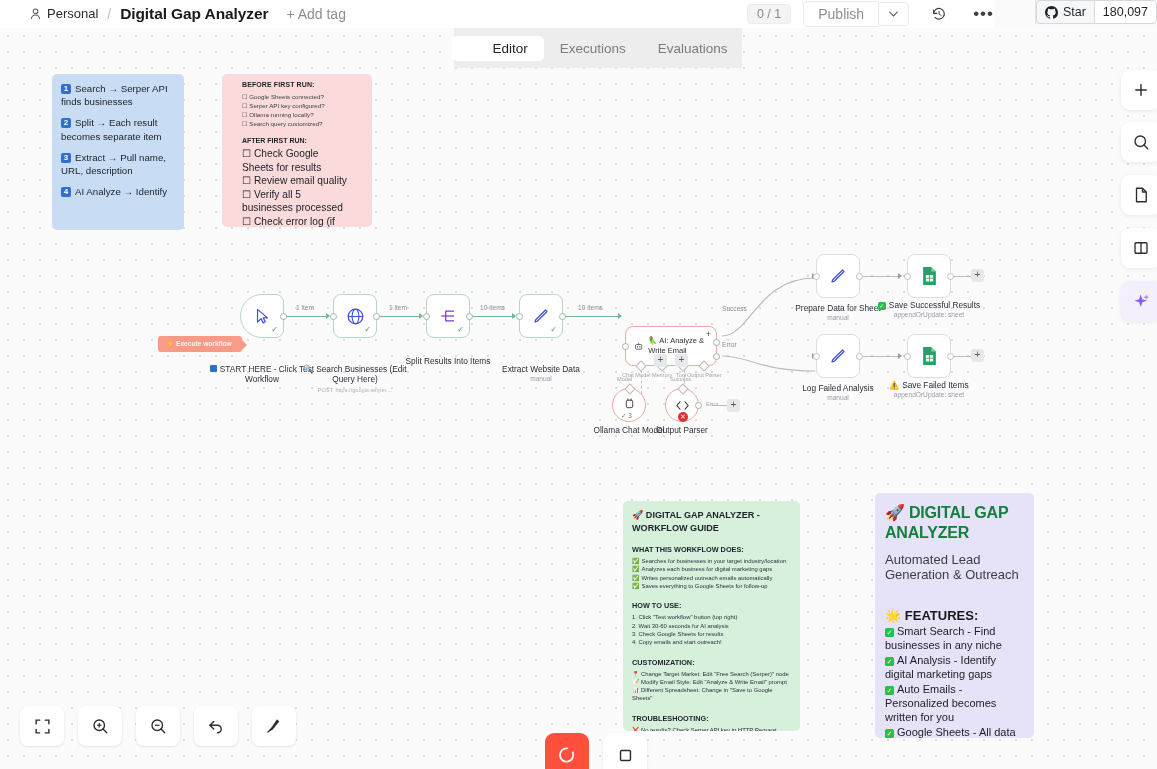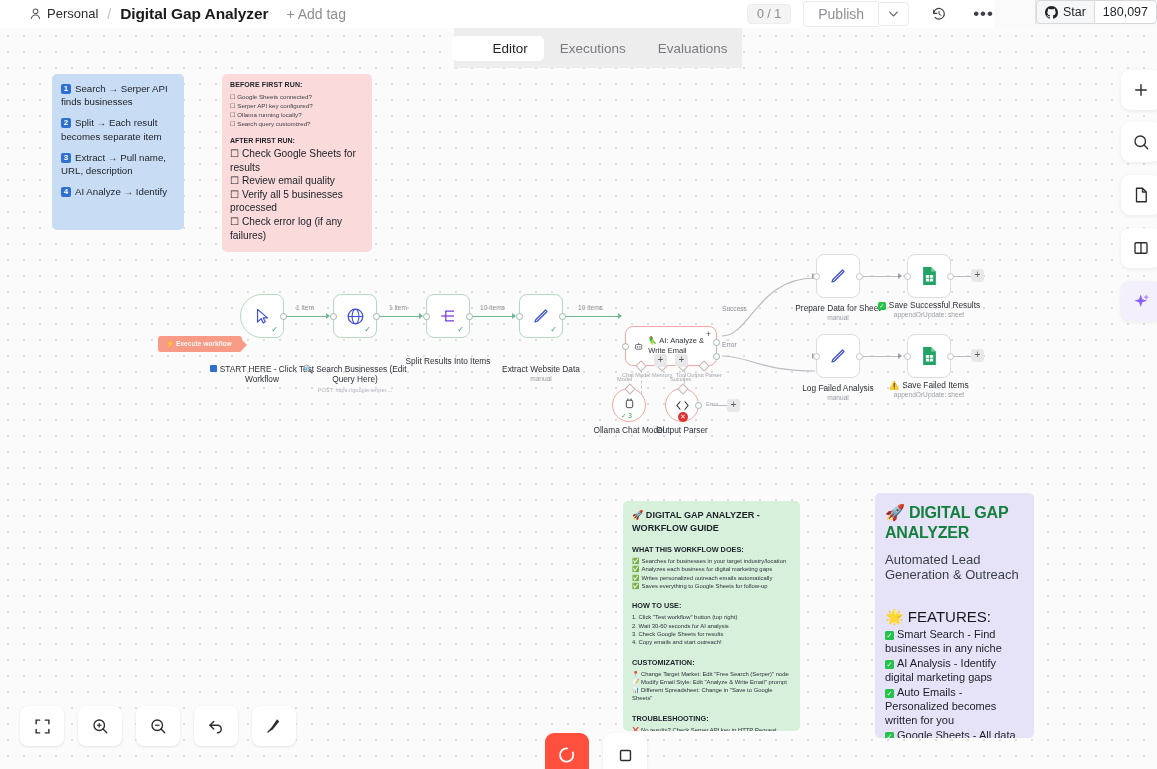--- a/index.html
+++ b/index.html
@@ -98,22 +98,22 @@
   #note-blue .line { font-size: 9.7px; color: #20252c; line-height: 13.2px; margin-bottom: 8px; }
   .numbadge {
     display: inline-block; background: #2f6fd0; color: #fff;
     font-size: 8px; font-weight: bold; width: 10px; height: 10px;
     line-height: 10px; text-align: center; border-radius: 2px;
     margin-right: 4px; vertical-align: 1px;
   }
 
   
   #note-pink {
-    left: 222px; top: 46px; width: 150px; height: 178px;
-    background: #fadada; padding: 7px 8px;
+    left: 222px; top: 46px; width: 150px; height: 153px;
+    background: #fadada; padding: 7px 20px;
   }
   .pink-h { font-size: 7px; font-weight: bold; color: #1d2228; margin-bottom: 4px; letter-spacing: .1px;}
   .pink-sm { font-size: 6.2px; color: #3a3f46; line-height: 9px; }
   .pink-h2 { font-size: 7px; font-weight: bold; color: #1d2228; margin: 9px 0 3px 0; }
   .pink-big { font-size: 10.2px; color: #20252c; line-height: 13.6px; }
   .pink-tip { font-size: 9.4px; font-weight: bold; color: #1d2228; margin-top: 11px; }
 
   
   #note-green {
     left: 623px; top: 473px; width: 177px; height: 230px;
@@ -124,21 +124,21 @@
   .g-li { font-size: 5.9px; color: #2c3138; line-height: 8.3px; }
   .chk { color: #2f9e44; font-size: 6px; margin-right: 2px; }
 
   
   #note-lav {
     left: 875px; top: 465px; width: 159px; height: 245px;
     background: #e6e2f8; padding: 10px 10px;
   }
   .l-title { font-size: 16px; font-weight: bold; color: #15803d; line-height: 20px; letter-spacing: -0.2px;}
   .l-sub { font-size: 13px; color: #3a3f46; margin-top: 9px; }
-  .l-feat { font-size: 15px; font-weight: normal; color: #17181c; margin-top: 26px; }
+  .l-feat { font-size: 13px; font-weight: bold; color: #17181c; margin-top: 26px; }
   .l-li { font-size: 11px; color: #1b1e24; line-height: 13.6px; margin-top: 2px; }
   .greenbox {
     display: inline-block; width: 9px; height: 9px; background: #24c24a;
     border-radius: 1.5px; color: #fff; font-size: 7px; line-height: 9px;
     text-align: center; margin-right: 3px; vertical-align: 0px;
   }
 
   
   .node {
     position: absolute; width: 44px; height: 44px;

